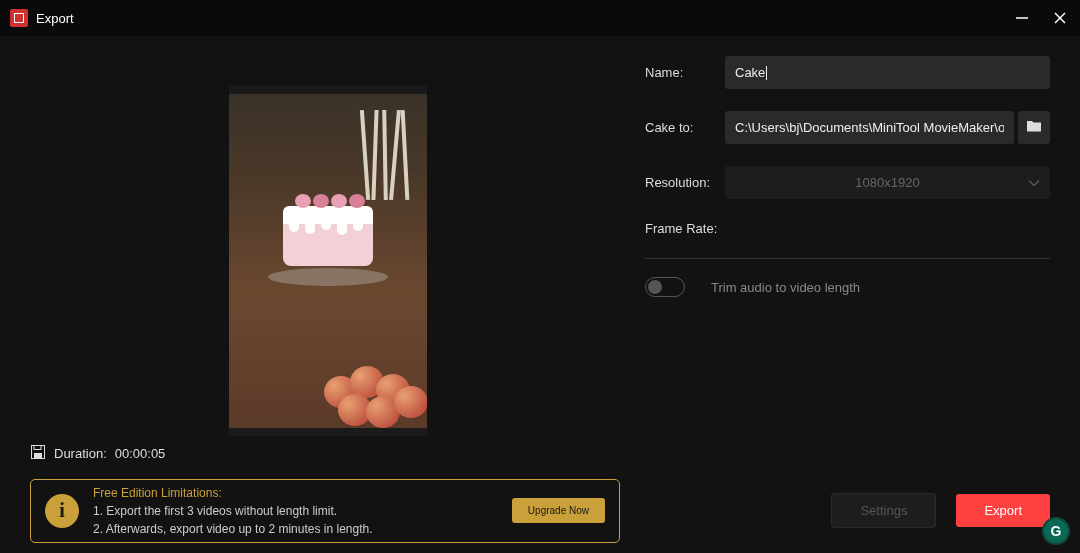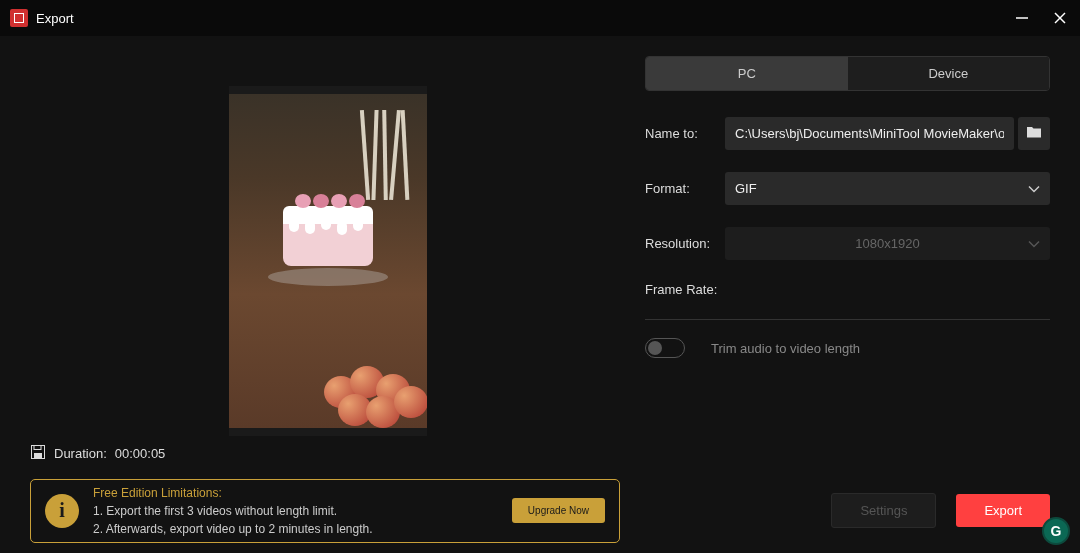--- a/index.html
+++ b/index.html
@@ -479,49 +479,41 @@
             <rect x="4" y="1.5" width="7" height="4" stroke="#ddd" stroke-width="1"></rect>
             <rect x="4" y="9" width="8" height="5.5" fill="#ddd"></rect>
           </svg>
       </span>
       <span>Duration:</span>
       <span>00:00:05</span>
     </div>
   </div>
 
   <div class="right-col">
-    <div class="tabs">
-      <div class="tab active">PC</div>
-      <div class="tab">Device</div>
-    </div>
-
 
     <div class="form-row">
-      <div class="form-label">Name to:</div>
+      <div class="form-label">Name:</div>
+      <div class="form-input" style="display:flex;align-items:center;">
+        <span>Cake</span>
+          <span class="cursor-bar"></span>
+      </div>
+    </div>
+
+    <div class="form-row">
+      <div class="form-label">Cake to:</div>
       <input class="form-input" readonly="" value="C:\Users\bj\Documents\MiniTool MovieMaker\outp" style="">
       <div class="browse-btn">
         <span>
           <svg width="16" height="14" viewBox="0 0 16 14">
               <path d="M1 2 h5 l1.5 1.5 H15 v9 H1 z" fill="#ddd"></path>
             </svg>
         </span>
       </div>
     </div>
 
-    <div class="form-row" style="margin-top:6px;">
-      <div class="form-label">Format:</div>
-      <div class="select-wrap">
-        <div class="select">GIF</div>
-        <span class="chevron">
-          <svg width="12" height="8" viewBox="0 0 12 8">
-              <path d="M1 1 L6 6 L11 1" stroke="#ccc" stroke-width="1.5" fill="none"></path>
-            </svg>
-        </span>
-      </div>
-    </div>
 
     <div class="form-row">
       <div class="form-label">Resolution:</div>
       <div class="select-wrap">
         <div class="select disabled">1080x1920</div>
         <span class="chevron">
           <svg width="12" height="8" viewBox="0 0 12 8">
               <path d="M1 1 L6 6 L11 1" stroke="#555" stroke-width="1.5" fill="none"></path>
             </svg>
         </span>

